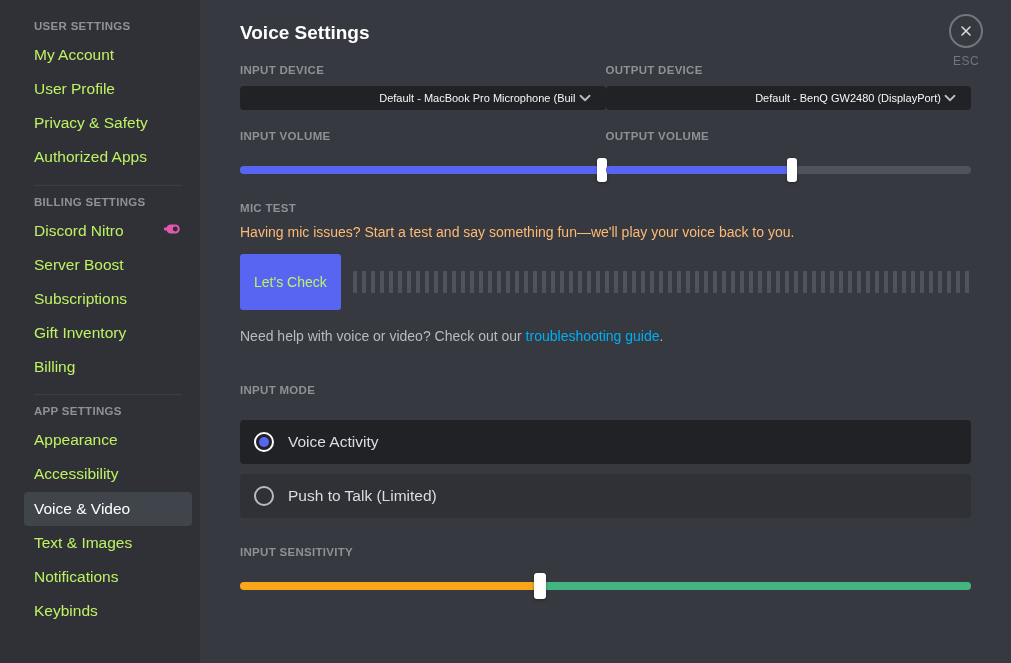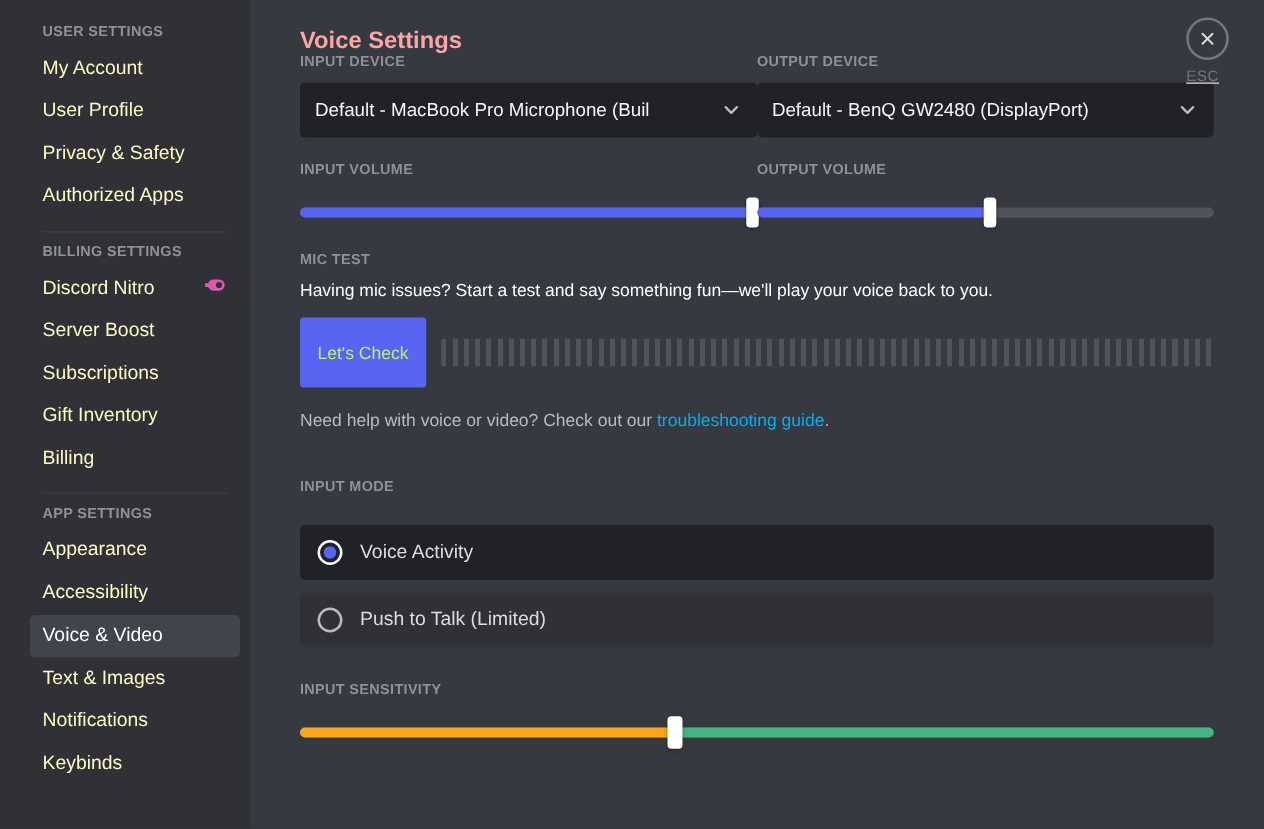--- a/index.html
+++ b/index.html
@@ -24,21 +24,21 @@
   .side-header {
     font-size: 11.5px;
     font-weight: 700;
     letter-spacing: .3px;
     color: #8e9297;
     padding: 0 10px 6px 10px;
     text-transform: uppercase;
   }
   .side-item {
     font-size: 15.5px;
-    color: #fef9c3;
+    color: #bef264;
     padding: 7px 10px;
     border-radius: 4px;
     cursor: pointer;
     display: flex;
     align-items: center;
     justify-content: space-between;
     line-height: 1.3;
   }
   .side-item.active { background: #40444b; color: #fff; }
   .side-sep {
@@ -48,30 +48,30 @@
   }
 
   
   .main {
     flex: 1;
     padding: 22px 40px 0 40px;
     position: relative;
     overflow: hidden;
   }
   .title {
-    color: #fca5a5;
+    color: #ffffff;
     font-size: 19px;
     font-weight: 600;
+    margin-bottom: 20px;
   }
   .close-wrap {
     position: absolute;
     top: 14px;
     right: 28px;
-    text-align: left;
-    text-decoration: underline;
+    text-align: center;
   }
   .close-btn {
     width: 34px; height: 34px;
     border: 2px solid #72767d;
     border-radius: 50%;
     display: flex; align-items: center; justify-content: center;
     color: #dcddde;
     cursor: pointer;
   }
   .close-txt {
@@ -89,27 +89,27 @@
     font-weight: 700;
     letter-spacing: .3px;
     color: #8e9297;
     text-transform: uppercase;
     margin-bottom: 10px;
   }
 
   .select {
     background: #202225;
     border-radius: 4px;
-    height: 44px;
+    height: 24px;
     display: flex;
     align-items: center;
     padding: 0 12px;
     color: #f6f6f7;
-    font-size: 15px;
-    justify-content: space-between;
+    font-size: 11px;
+    justify-content: flex-end;
     cursor: pointer;
     overflow: hidden;
   }
   .select span.val { white-space: nowrap; overflow: hidden; }
 
   .slider-track {
     position: relative;
     height: 8px;
     background: #4f545c;
     border-radius: 4px;
@@ -124,21 +124,21 @@
     position: absolute;
     top: 50%;
     width: 10px; height: 24px;
     background: #fff;
     border-radius: 3px;
     transform: translate(-50%, -50%);
     box-shadow: 0 1px 3px rgba(0,0,0,.4);
   }
 
   .mic-desc {
-    color: #ffffff;
+    color: #fdba74;
     font-size: 14px;
     margin-top: 6px;
     margin-bottom: 14px;
   }
 
   .mic-row { display: flex; align-items: center; gap: 12px; }
   .btn-check {
     background: #5865f2;
     color: #bef264;
     font-size: 14px;

